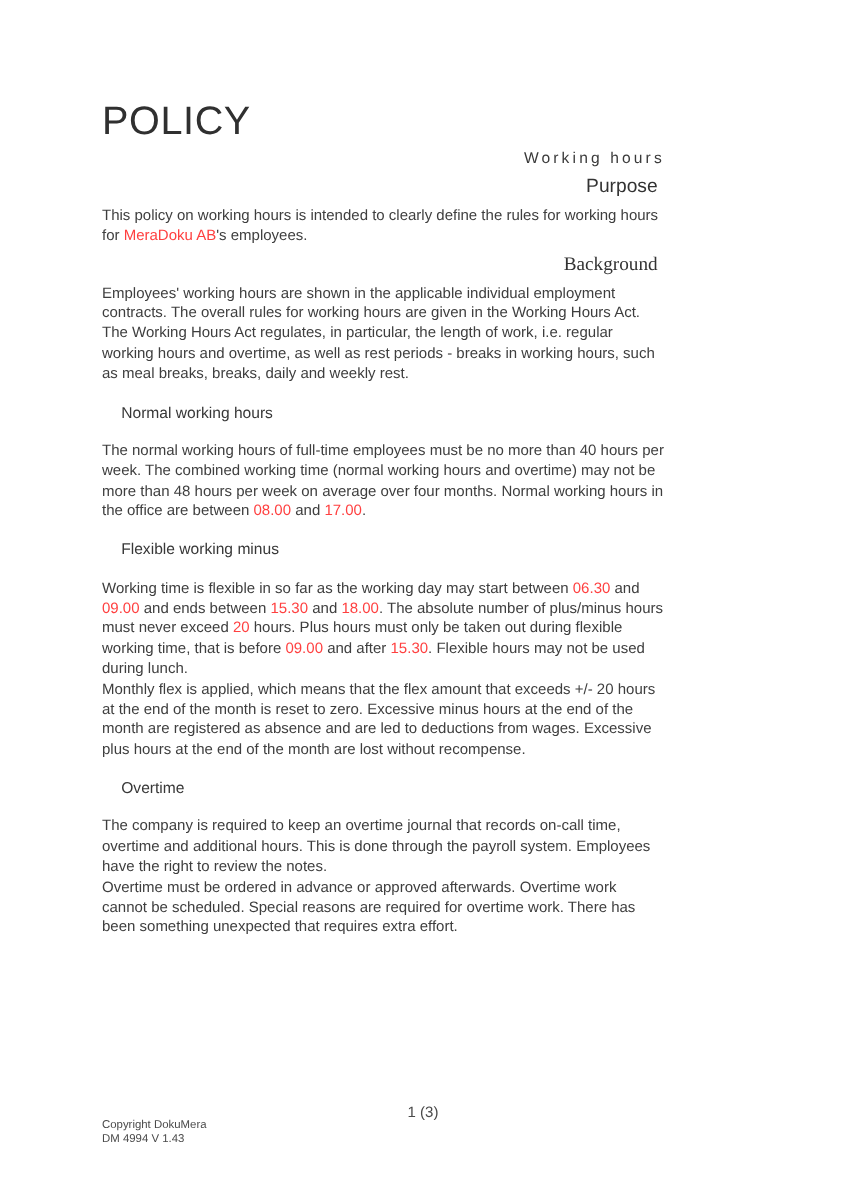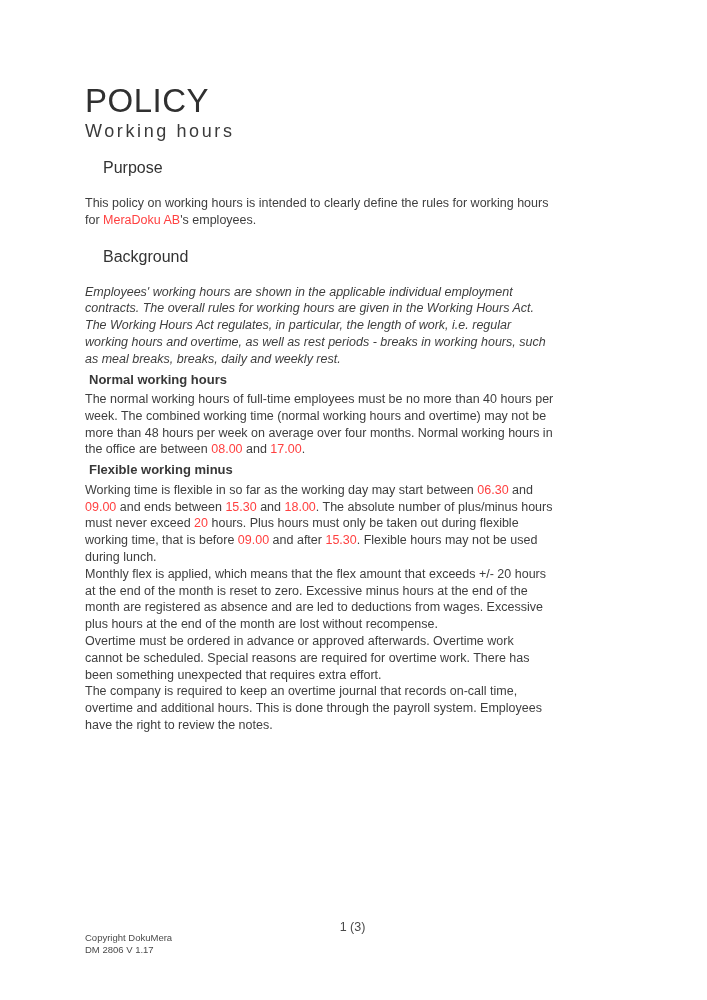--- a/index.html
+++ b/index.html
@@ -20,54 +20,56 @@
   h1.doc-title {
     margin: 0;
     font-size: 33px;
     line-height: 1.0;
     font-weight: 300;
     letter-spacing: 0.5px;
     color: #303030;
   }
   .doc-subtitle {
     margin-top: 6px;
-    font-size: 18px;
+    font-size: 13px;
     line-height: 17px;
     letter-spacing: 2.6px;
     color: #3a3a3a;
+    text-align: right;
   }
   h2.sec-heading {
-    margin: 18px;
+    margin: 6px;
     font-size: 16px;
     line-height: 19px;
     font-weight: 400;
     color: #333333;
+    text-align: right;
   }
   h3.sub-heading {
-    margin: 4px;
+    margin: 16px;
     font-size: 13px;
     line-height: 15.5px;
-    font-weight: 700;
+    font-weight: 400;
     color: #383838;
   }
   p.body-para {
     margin: 0;
     max-width: 546px;
     font-size: 12.5px;
     line-height: 16.8px;
     font-weight: 400;
     color: #3e3e3e;
   }
   .red { color: #ff4040; }
 
   
   .m-purpose-h   { margin-top: 41px; }
   .m-purpose-p   { margin-top: 7px; }
-  .m-background-h{ margin-top: 28px; }
-  .m-background-p{ margin-top: 5px; font-style: italic; }
+  .m-background-h{ margin-top: 28px; font-family: Liberation Serif, serif; }
+  .m-background-p{ margin-top: 5px; }
   .m-guidelines-h{ margin-top: 30px; }
   .m-normal-h    { margin-top: 11px; }
   .m-normal-p    { margin-top: 4px; }
   .m-flex-h      { margin-top: 17px; }
   .m-flex-p1     { margin-top: 4px; }
   .m-flex-p2     { margin-top: 16px; }
   .m-ot-h        { margin-top: 15px; }
   .m-ot-p1       { margin-top: 4px; }
   .m-ot-p2       { margin-top: 15px; }
   .m-ot-p3       { margin-top: 11px; }
@@ -110,24 +112,25 @@
 
   <section>
 
     <h3 class="sub-heading m-normal-h">Normal working hours</h3>
     <p class="body-para m-normal-p"><span>The normal working hours of full-time employees must be no more than 40 hours per week. The combined working time (normal working hours and overtime) may not be more than 48 hours per week on average over four months. Normal working hours in the office are between </span><span class="red">08.00</span><span> and </span><span class="red">17.00</span><span>.</span></p>
 
     <h3 class="sub-heading m-flex-h">Flexible working minus</h3>
     <p class="body-para m-flex-p1"><span>Working time is flexible in so far as the working day may start between </span><span class="red">06.30</span><span> and </span><span class="red">09.00</span><span> and ends between </span><span class="red">15.30</span><span> and </span><span class="red">18.00</span><span>. The absolute number of plus/minus hours must never exceed </span><span class="red">20</span><span> hours. Plus hours must only be taken out during flexible working time, that is before </span><span class="red">09.00</span><span> and after </span><span class="red">15.30</span><span>. Flexible hours may not be used during lunch.</span></p>
     <p class="body-para m-flex-p2"><span>Monthly flex is applied, which means that the flex amount that exceeds +/- 20 hours at the end of the month is reset to zero. Excessive minus hours at the end of the month are registered as absence and are led to deductions from wages. Excessive plus hours at the end of the month are lost without recompense.</span></p>
 
+    <h3 class="sub-heading m-ot-h">Overtime</h3>
+    <p class="body-para m-ot-p2"><span>The company is required to keep an overtime journal that records on-call time, overtime and additional hours. This is done through the payroll system. Employees have the right to review the notes.</span></p>
     <p class="body-para m-ot-p1"><span>Overtime must be ordered in advance or approved afterwards. Overtime work cannot be scheduled. Special reasons are required for overtime work. There has been something unexpected that requires extra effort.</span></p>
-    <p class="body-para m-ot-p2"><span>The company is required to keep an overtime journal that records on-call time, overtime and additional hours. This is done through the payroll system. Employees have the right to review the notes.</span></p>
   </section>
 
 </div>
 
 <div class="page-number">1 (3)</div>
 
 <div class="footer-meta">
   <div>Copyright DokuMera</div>
-  <div>DM 2806 V 1.17</div>
+  <div>DM 4994 V 1.43</div>
 </div>
 
 </body></html>

